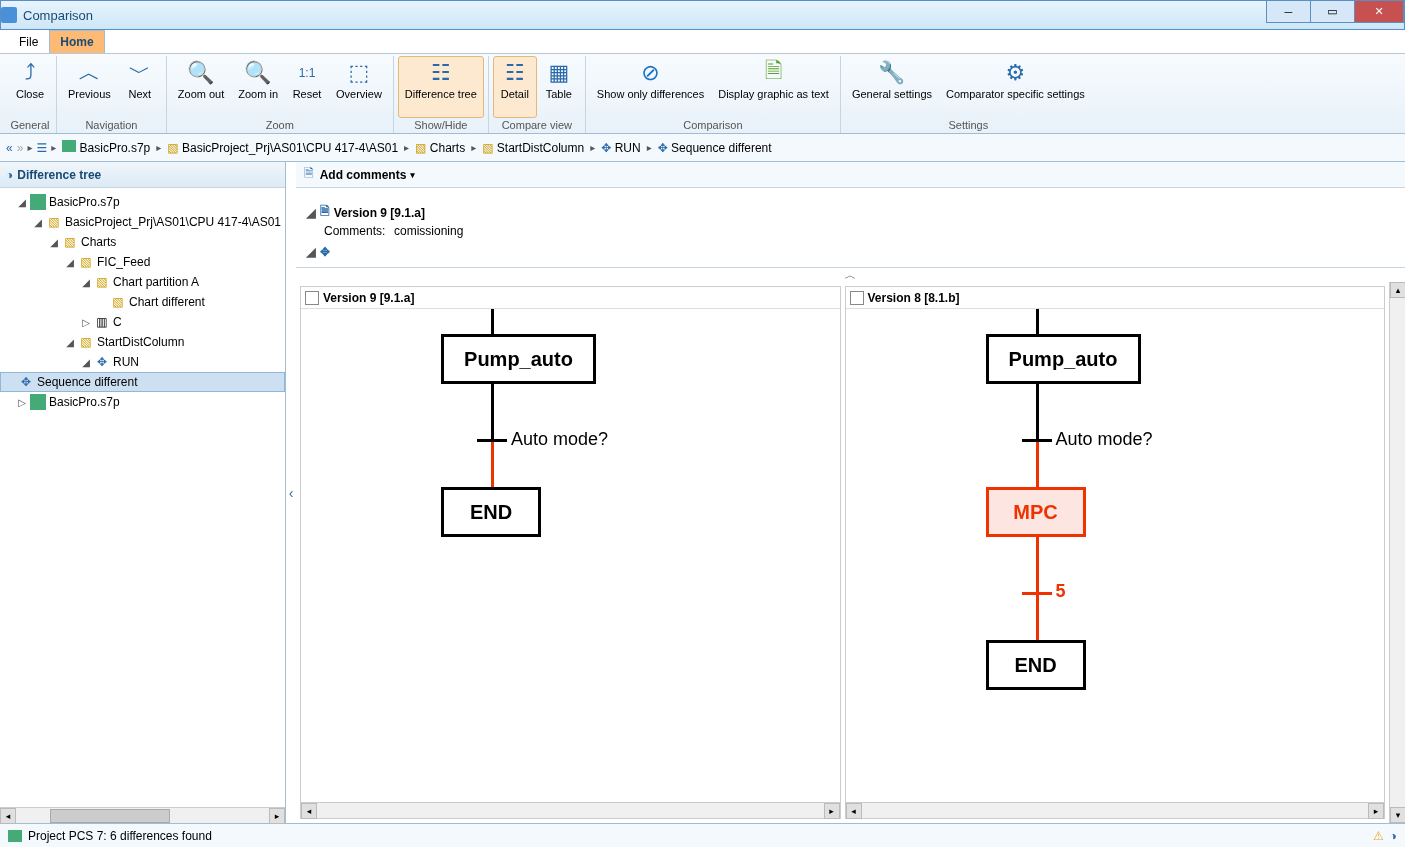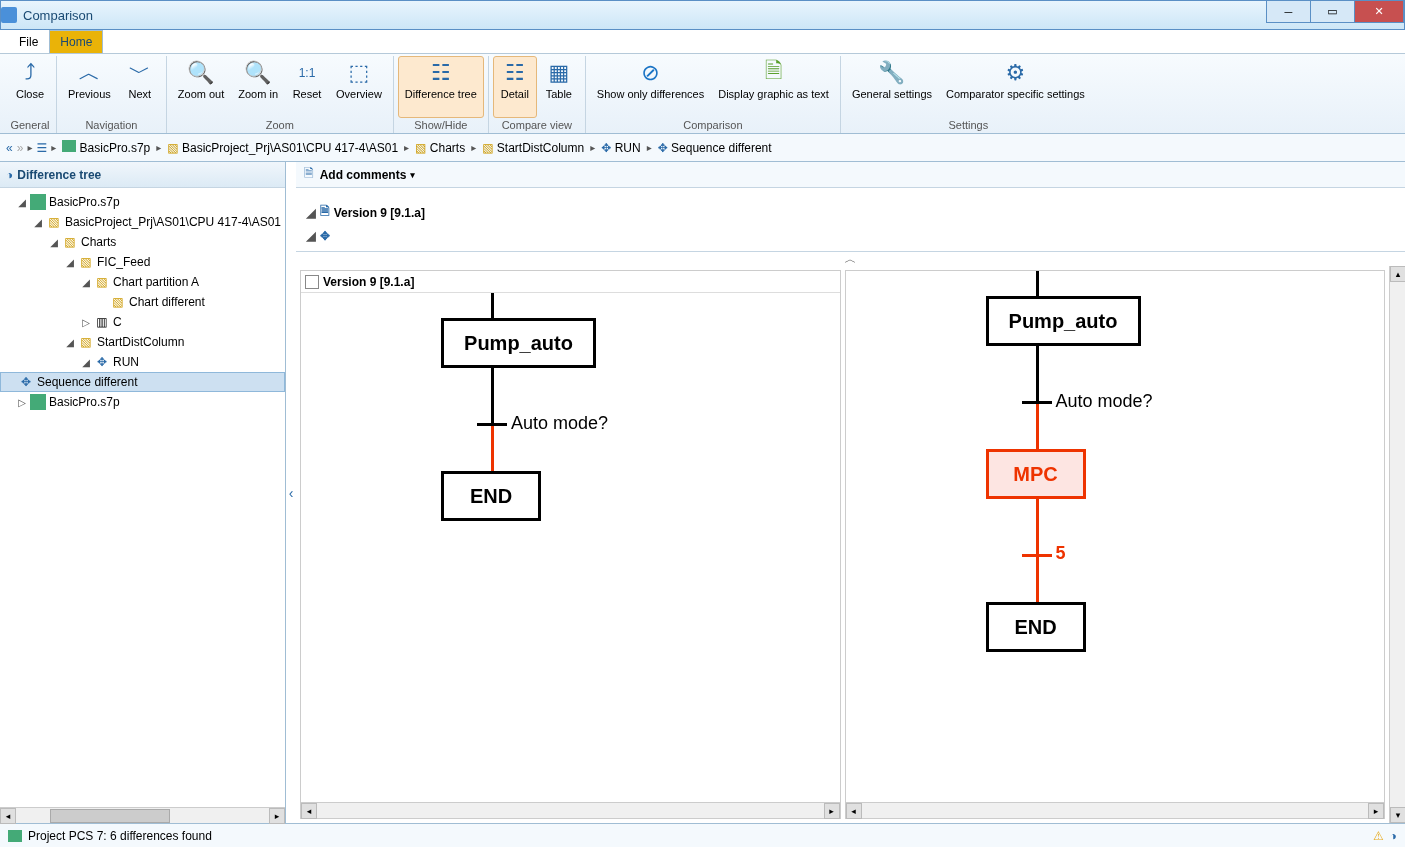--- a/index.html
+++ b/index.html
@@ -10,21 +10,21 @@
 .titlebar .app-icon { width: 16px; height: 16px; background: #4a90d9; border-radius: 2px; margin-right: 6px; display:inline-block; }
 .titlebar .title { color: #1a4a73; font-size: 13px; }
 .win-controls { position: absolute; right: 0; top: 0; display: flex; height: 100%; }
 .win-btn { width: 45px; height: 22px; border: 1px solid #5a8fc5; border-top: none; display: flex; align-items: center; justify-content: center; font-size: 11px; cursor: pointer; margin-left: -1px;}
 .win-btn.min, .win-btn.max { background: #d6e8f7; }
 .win-btn.close { background: #c75050; color: #fff; width: 50px; }
 
 
 .menutabs { height: 24px; border-bottom: 1px solid #b5c9d9; display: flex; padding-left: 8px; background:#fff;}
 .menutab { padding: 4px 10px 0 10px; font-size: 12px; cursor: pointer; border:1px solid transparent; border-bottom:none;}
-.menutab.active { background: #eab308; border: 1px solid #a0bdd4; border-bottom: none; font-weight:normal; color:#1a4a73;}
+.menutab.active { background: #fdba74; border: 1px solid #a0bdd4; border-bottom: none; font-weight:bold; color:#1a4a73;}
 
 
 .ribbon { height: 80px; background: linear-gradient(#f7fbfe, #e8f1f9); border-bottom: 1px solid #a0bdd4; display: flex; padding: 2px 4px 0 4px; }
 .ribbon-group { display: flex; flex-direction: column; border-right: 1px solid #c5d5e2; padding: 0 4px; height:100%;}
 .ribbon-btns { display: flex; flex:1; align-items:flex-start;}
 .ribbon-btn { display: flex; flex-direction: column; align-items: center; justify-content: flex-start; padding: 2px 6px; min-width: 44px; cursor: pointer; font-size: 11px; text-align: center; height:62px; border:1px solid transparent; border-radius:3px;}
 .ribbon-btn.pressed { background: #fde9cf; border:1px solid #e5b87a; }
 .ribbon-btn .ric { width: 28px; height: 28px; margin-bottom: 2px; display:flex; align-items:center; justify-content:center; font-size:22px; color:#2a6aa8;}
 .ribbon-btn .rlbl { line-height:11px; }
 .ribbon-group-label { text-align: center; font-size: 11px; color: #555; padding-bottom:2px;}
@@ -303,20 +303,24 @@
       <span class="comments-btn">
           <span>Add comments</span>
           <span style="font-size:9px">▾</span>
         </span>
     </div>
     <div class="details-area">
       <div class="head">
           <span class="exp">◢</span>
           <span style="color:#2a6aa8">🗎</span>
           <span>Version 9 [9.1.a]</span>
+        </div>
+      <div class="row" style="padding-left:18px">
+          <span class="k">Comments:</span>
+          <span>comissioning</span>
         </div>
       <div class="head">
           <span class="exp">◢</span>
           <span style="color:#2a6aa8">✥</span>
         </div>
     </div>
     <div class="diagram-bar">︿</div>
     <div style="flex:1;display:flex;">
       <div class="diagrams">
 
@@ -338,20 +342,24 @@
                 <span>END</span>
               </div>
           </div>
           <div class="diag-hscroll">
             <div class="sbtn l">◂</div>
             <div class="sbtn r">▸</div>
           </div>
         </div>
 
         <div class="diag-col r">
+          <div class="diag-head">
+              <span class="dic"></span>
+              <span>Version 8 [8.1.b]</span>
+            </div>
           <div class="diag-body">
             <div class="fc-line fc-v" style="left:190px;top:0;height:25px"></div>
             <div class="fc-box" style="left:140px;top:25px;width:155px;height:50px">
                 <span>Pump_auto</span>
               </div>
             <div class="fc-line fc-v" style="left:190px;top:75px;height:58px"></div>
             <div class="fc-tick" style="left:176px;top:130px"></div>
             <div class="fc-label" style="left:210px;top:120px">Auto mode?</div>
             <div class="fc-line fc-v red" style="left:190px;top:133px;height:45px"></div>
             <div class="fc-box red" style="left:140px;top:178px;width:100px;height:50px">

